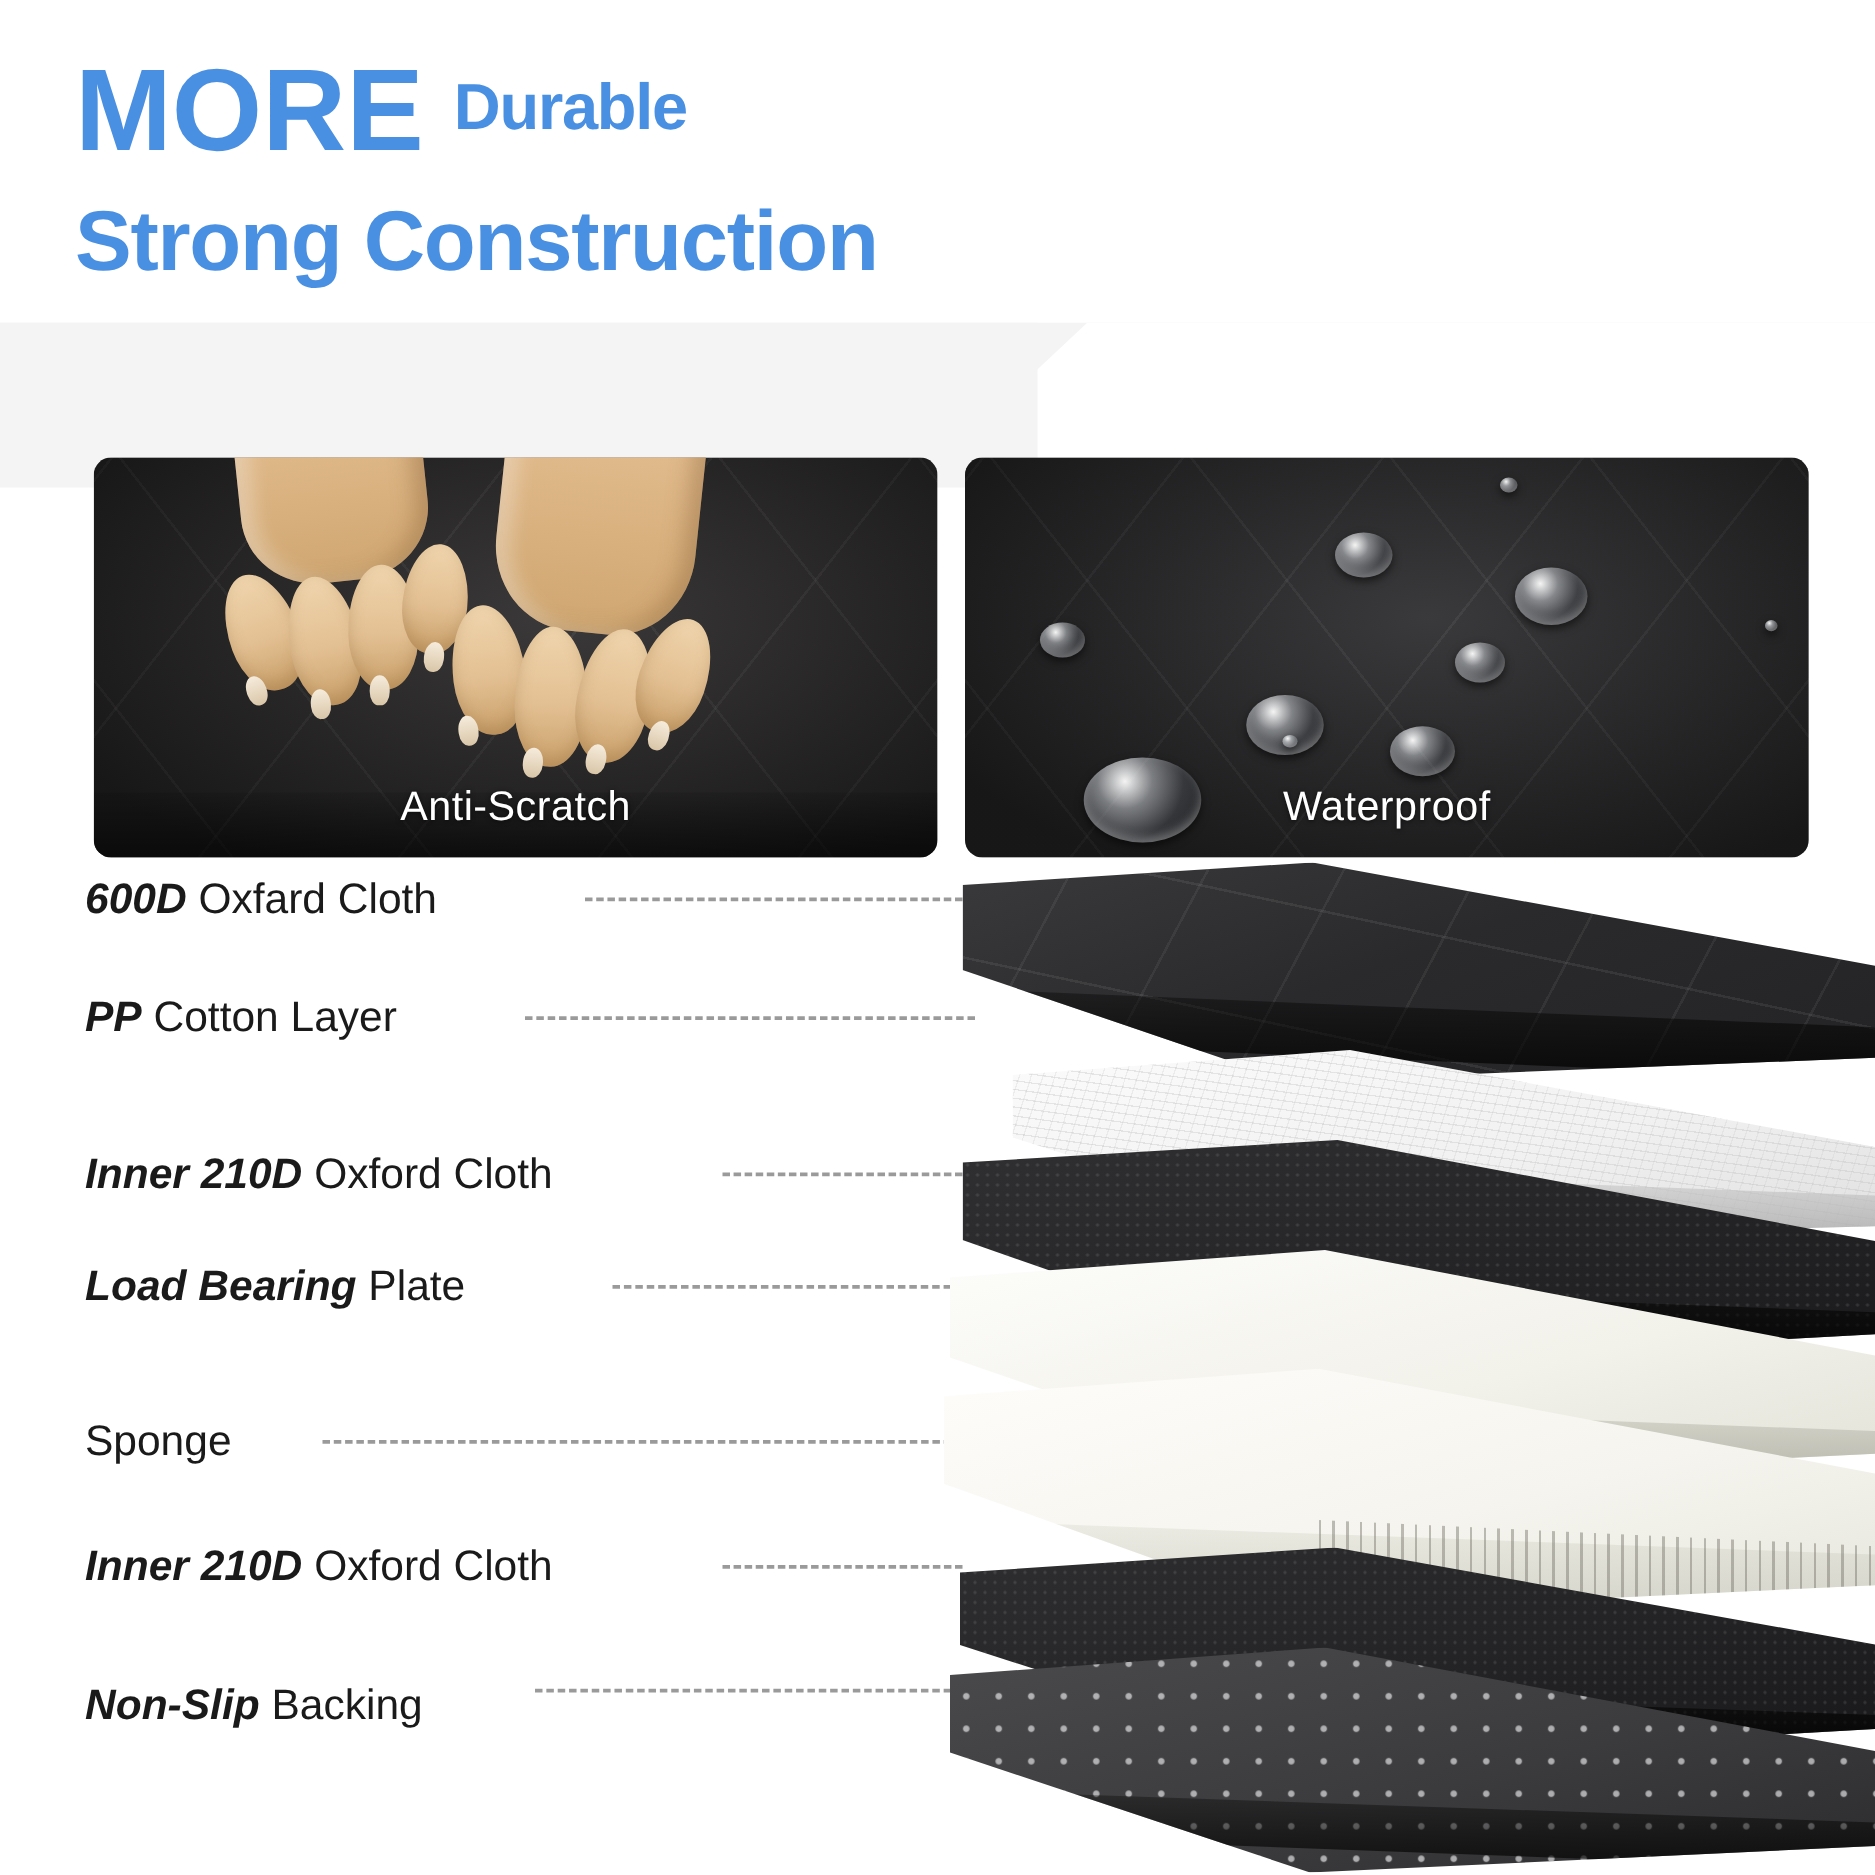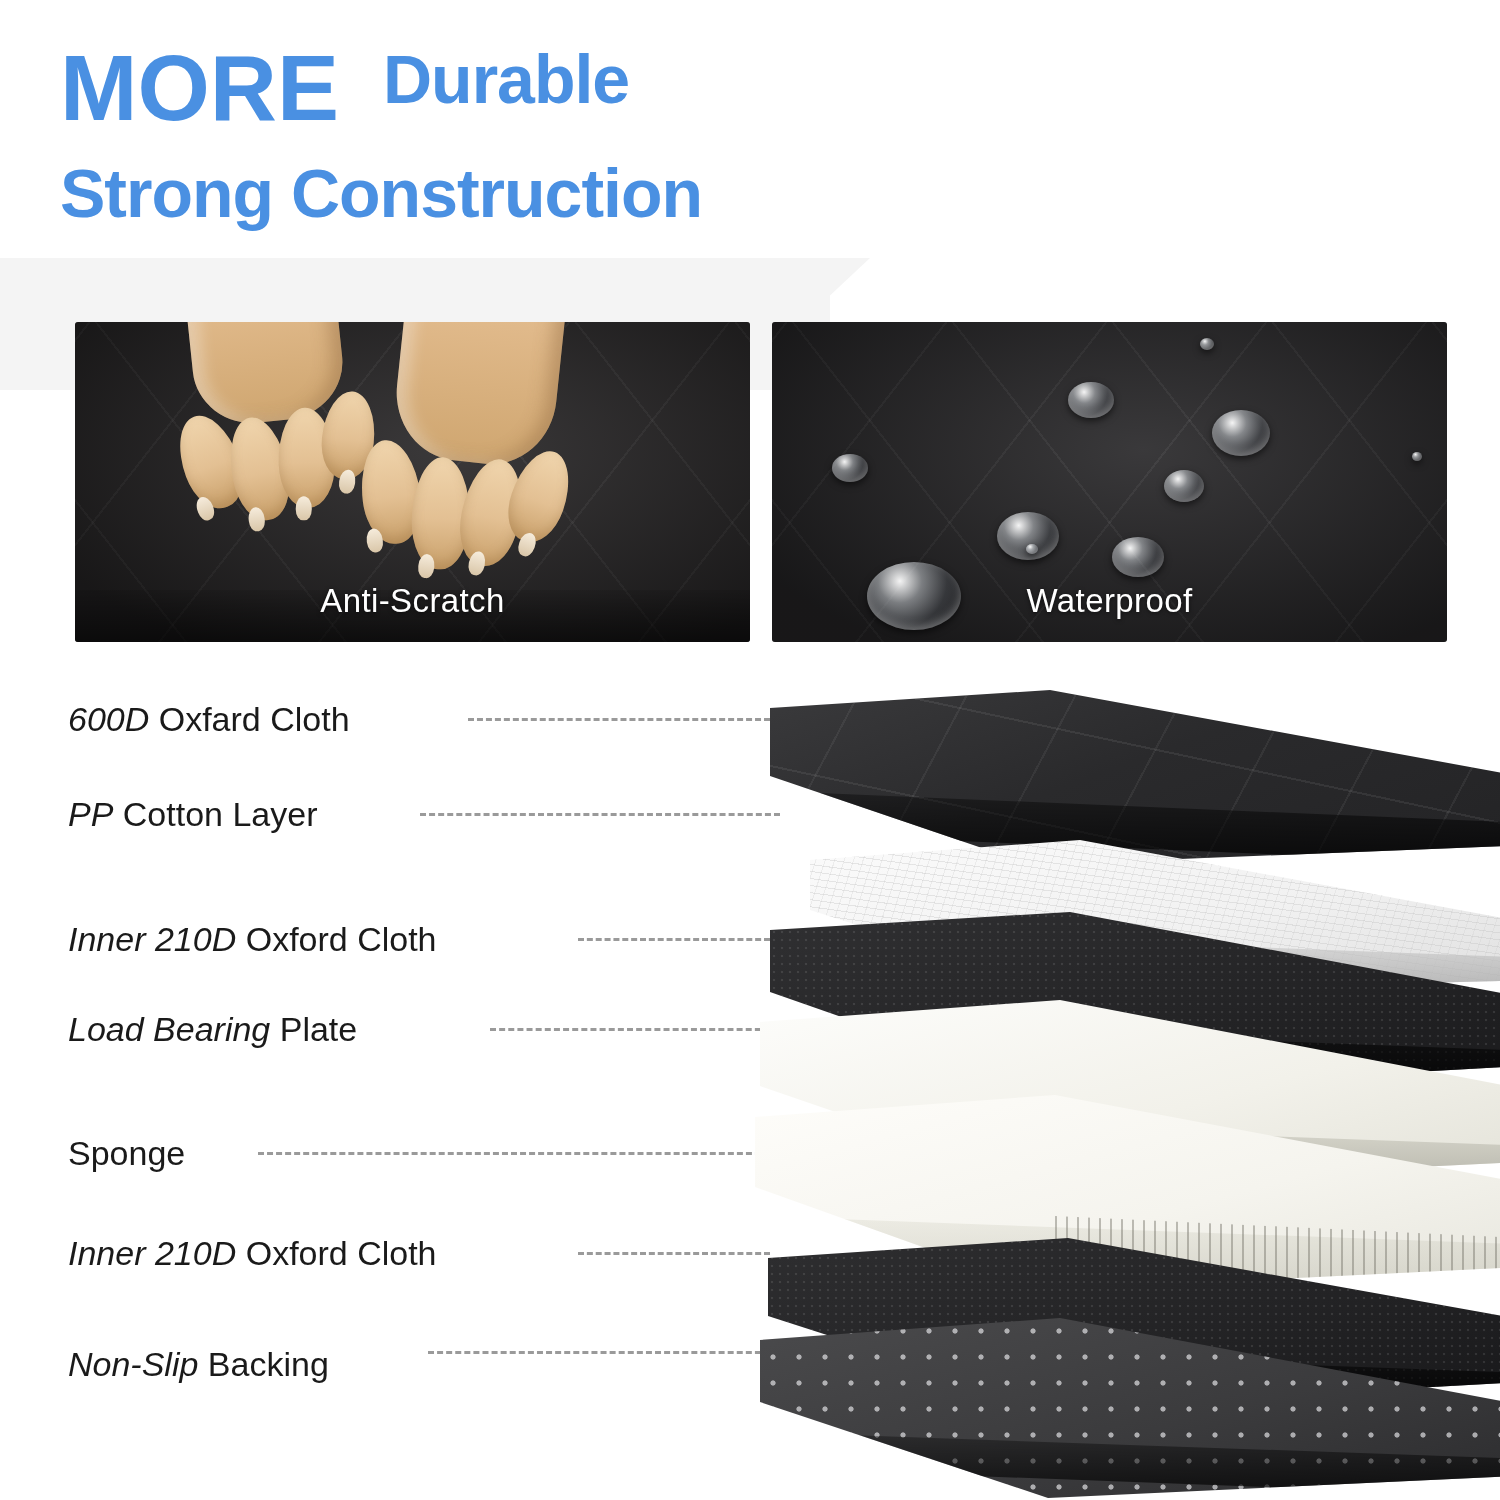--- a/index.html
+++ b/index.html
@@ -39,23 +39,23 @@
     line-height: 1.0;
   }
   #title-more {
     font-size: 93px;
     letter-spacing: 0px;
     vertical-align: baseline;
     display: inline-block;
     text-align: right;
   }
   #title-durable {
-    font-size: 68px;
+    font-size: 52px;
     display: inline-block;
-    margin-left: 44px;
+    margin-left: 24px;
     position: relative;
     top: -17px;
   }
   #header-line2 {
     display: block;
     font-size: 68px;
     line-height: 1.0;
     margin-top: 24px;
     white-space: nowrap;
   }
@@ -80,23 +80,24 @@
     left: 790px; top: 258px;
     width: 80px; height: 75px;
     background: #f4f4f4;
     clip-path: polygon(0 0, 100% 0, 0 100%);
     z-index: 1;
   }
 
   
   .feature-card {
     position: absolute;
-    border-radius: 3px;
+    border-radius: 14px;
     overflow: hidden;
     z-index: 3;
+    margin-top: 44px;
   }
   #card-anti-scratch { left: 75px; top: 322px; width: 675px; height: 320px; }
   #card-waterproof  { left: 772px; top: 322px; width: 675px; height: 320px; }
 
   .card-caption {
     position: absolute;
     left: 0; right: 0;
     bottom: 22px;
     text-align: center;
     color: #ffffff;
@@ -161,21 +162,21 @@
     box-shadow: 0 3px 7px rgba(0,0,0,.55), inset 0 -4px 8px rgba(255,255,255,.30);
   }
 
   
   .layer-label {
     position: absolute;
     font-size: 34px;
     color: #1a1a1a;
     white-space: nowrap;
   }
-  .layer-label b { font-style: italic; font-weight: normal; }
+  .layer-label b { font-style: italic; font-weight: bold; }
   .dash-line {
     position: absolute;
     height: 0;
     border-top: 3px dashed #9a9a9a;
   }
 
   
   #stack { position: absolute; left: 0; top: 0; width: 1500px; height: 1500px; z-index: 2; }
 
   .slab { position: absolute; }

